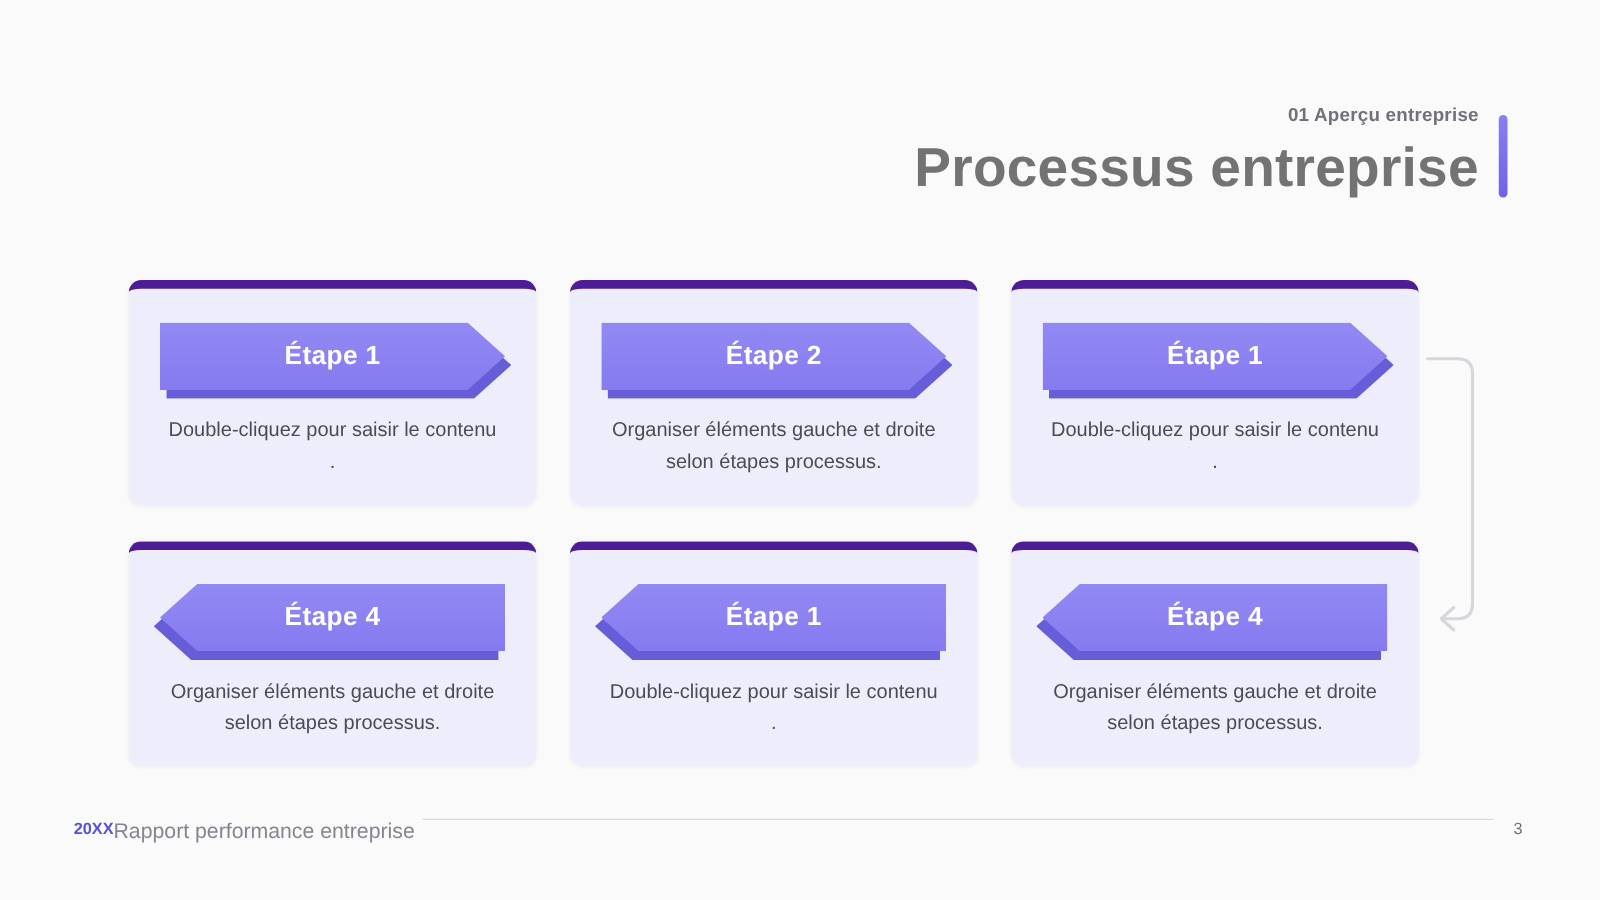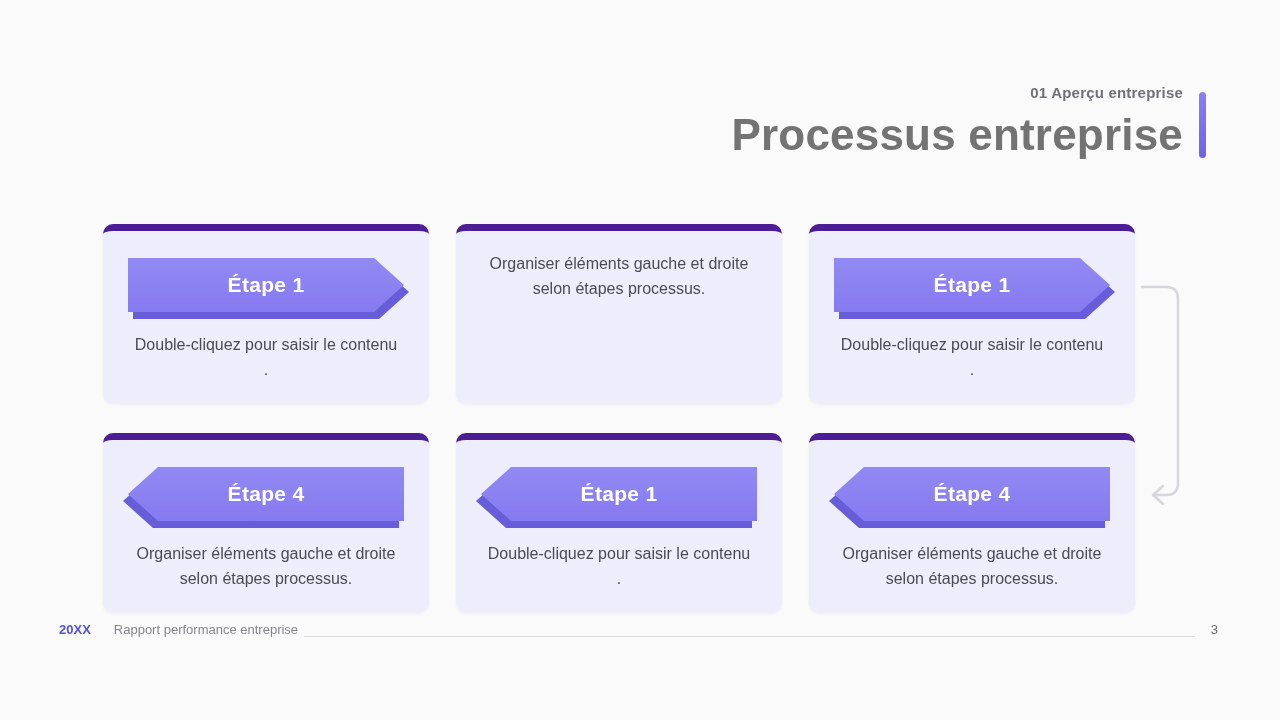--- a/index.html
+++ b/index.html
@@ -104,34 +104,34 @@
   .flow-connector {
     position: absolute;
     left: 1140px; top: 268px;
     width: 52px; height: 246px;
   }
 
   
   .footer {
     position: absolute;
     left: 0; right: 0;
-    top: 622px;
+    top: 655px;
     display: flex;
-    align-items: flex-end;
+    align-items: flex-start;
     padding: 0 62px 0 59px;
   }
   .footer-year {
     font-size: 13px;
     font-weight: bold;
     color: #5552d8;
   }
   .footer-label {
-    font-size: 13px;
+    font-size: 17px;
     color: #85858f;
-    margin-left: 23px;
+    margin-left: 0;
     white-space: nowrap;
   }
   .footer-divider {
     flex: 1;
     height: 1px;
     background: #d9d9e0;
     margin: 0 16px 0 6px;
   }
   .page-number {
     font-size: 13px;
@@ -156,20 +156,26 @@
         <div class="banner-shadow"></div>
         <div class="banner-face">
           <span class="step-label">Étape 1</span>
         </div>
       </div>
       <div class="step-description">Double-cliquez pour saisir le contenu
 .</div>
     </div>
 
     <div class="process-card">
+      <div class="banner dir-right">
+        <div class="banner-shadow"></div>
+        <div class="banner-face">
+          <span class="step-label">Étape 2</span>
+        </div>
+      </div>
       <div class="step-description">Organiser éléments gauche et droite
 selon étapes processus.</div>
     </div>
 
     <div class="process-card">
       <div class="banner dir-right">
         <div class="banner-shadow"></div>
         <div class="banner-face">
           <span class="step-label">Étape 1</span>
         </div>

